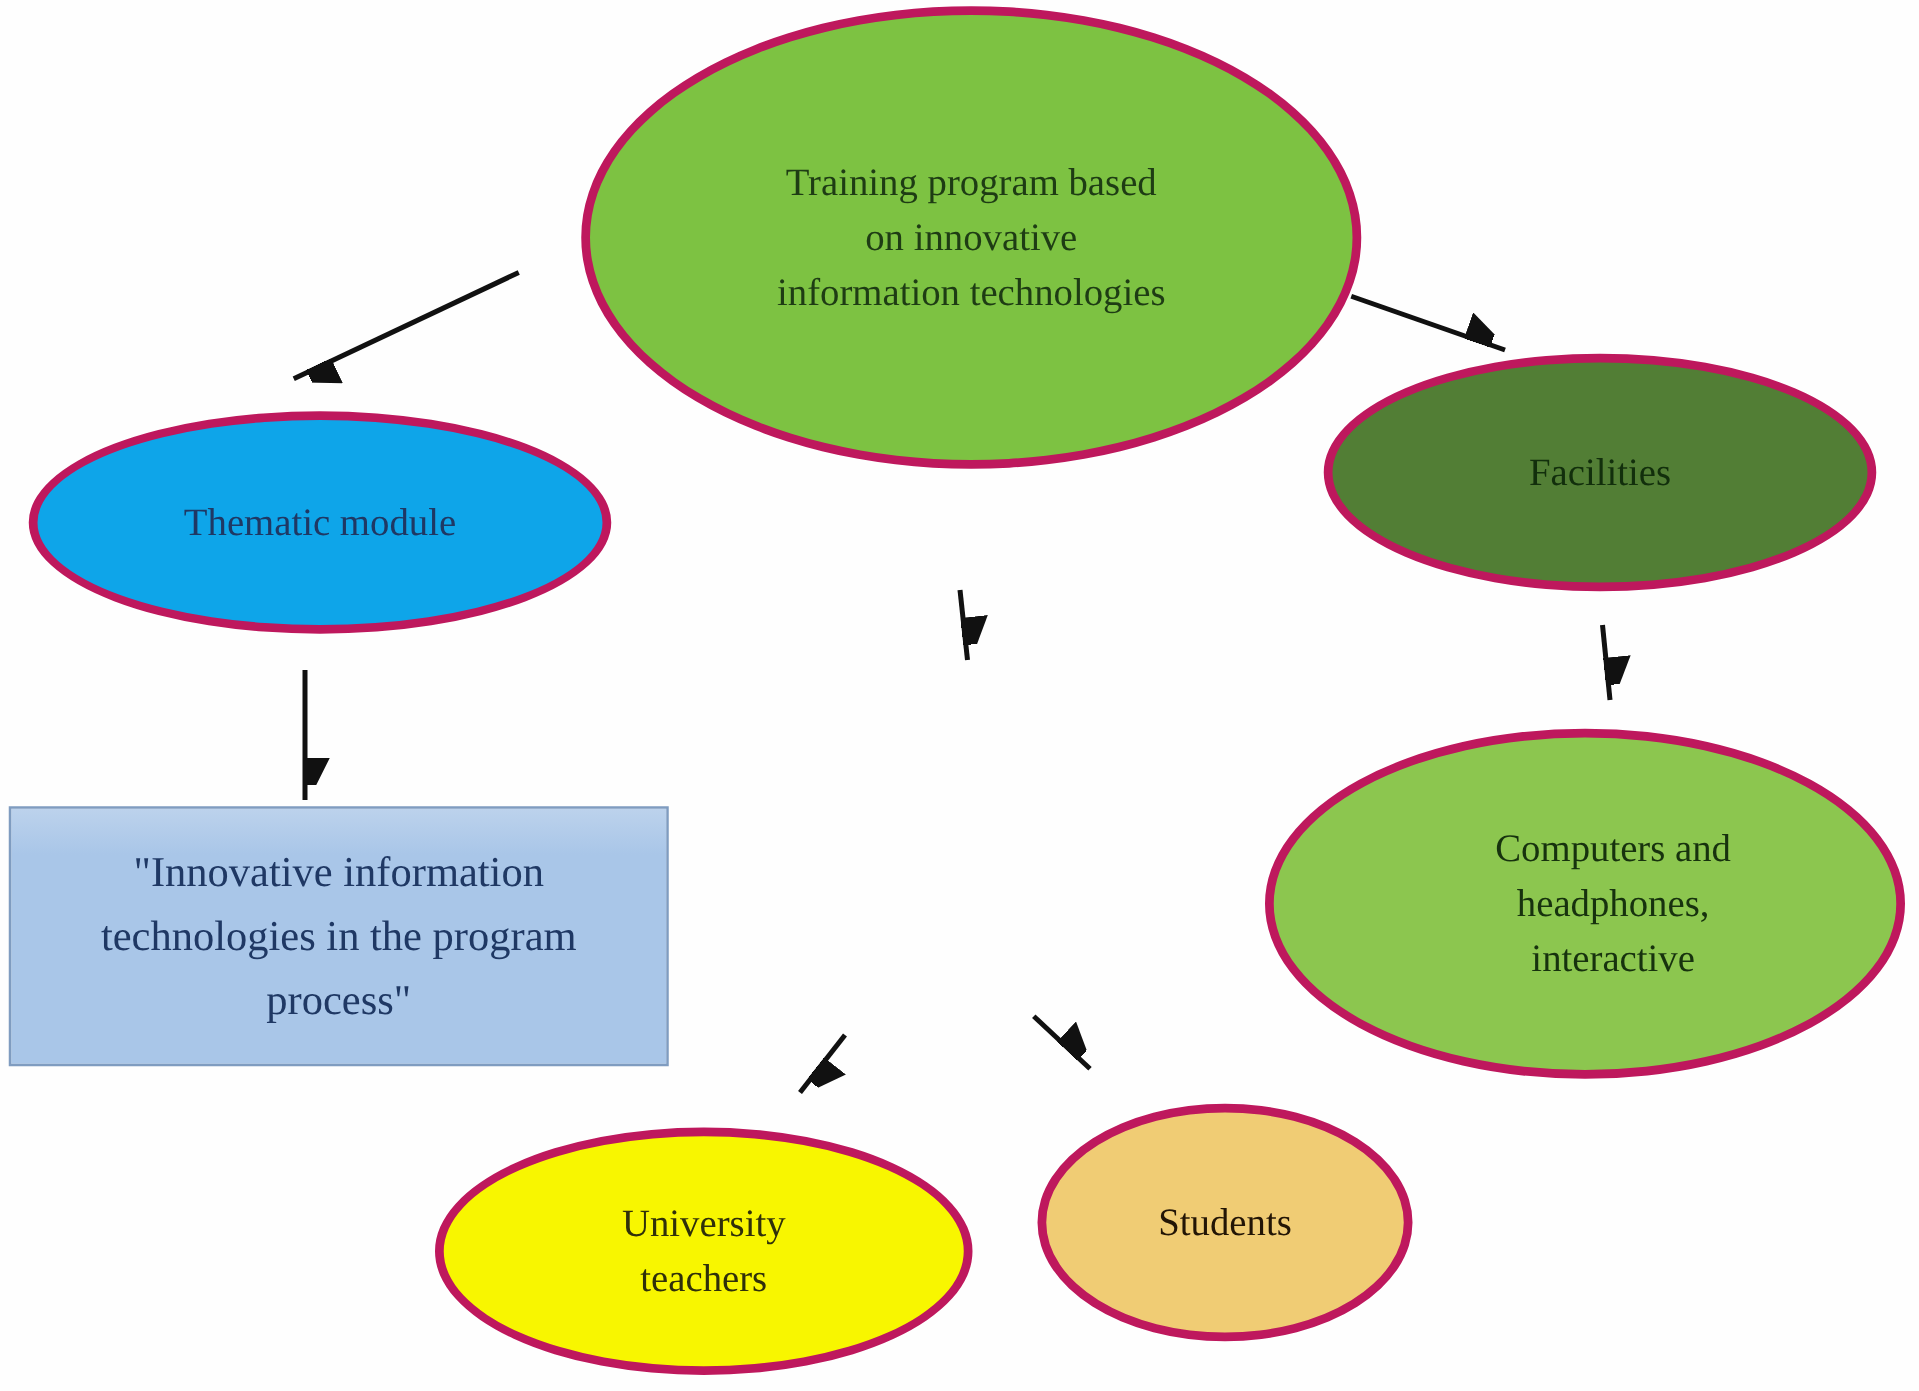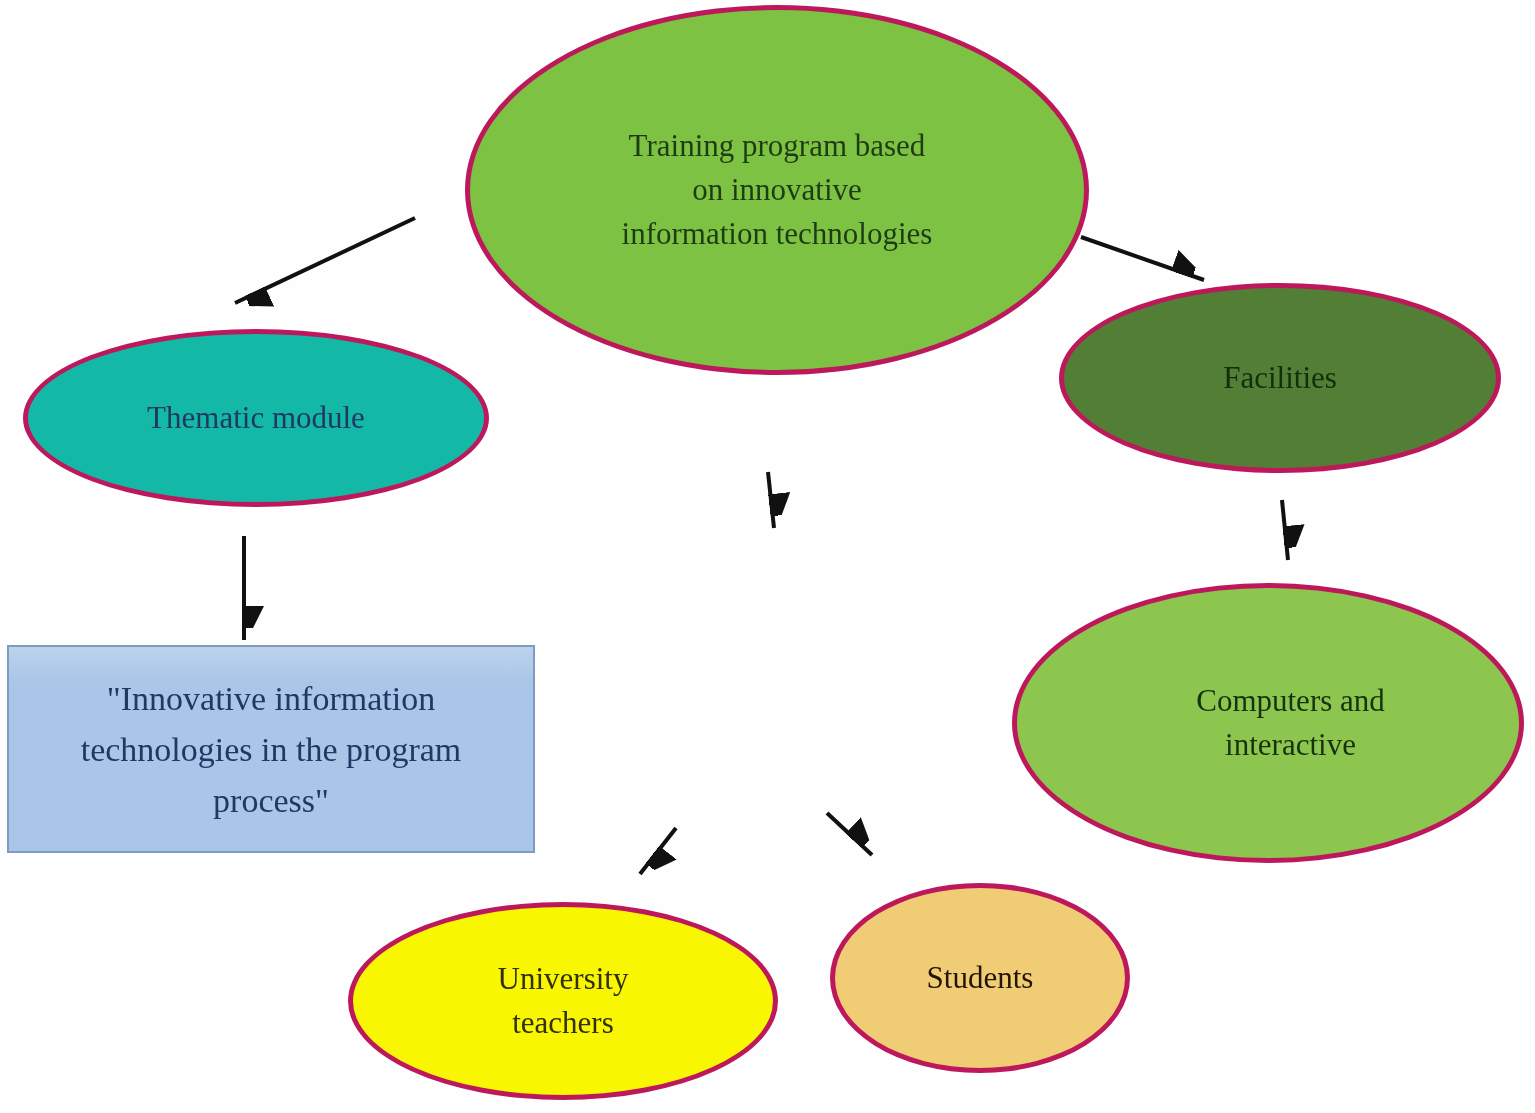--- a/index.html
+++ b/index.html
@@ -14,21 +14,21 @@
   .node {
     position: absolute;
     display: flex;
     align-items: center;
     justify-content: center;
     text-align: center;
     box-sizing: border-box;
   }
   .ellipse {
     border-radius: 50%;
-    border: 5px solid #be185d;
+    border: 7px solid #be185d;
   }
   .rect {
     border: 2px solid #7f9cc0;
   }
   .node-label {
     display: block;
     font-size: 31px;
     line-height: 1.42;
   }
   .node-label .line { display: block; }
@@ -61,21 +61,21 @@
   </svg>
 
   <div class="node ellipse" style="left: 465px; top: 5px; width: 624px; height: 370px; background-color: rgb(125, 194, 66);">
     <span class="node-label" style="color: rgb(30, 60, 20);">
       <span class="line">Training program based</span>
       <span class="line">on innovative</span>
       <span class="line">information technologies</span>
     </span>
   </div>
 
-  <div class="node ellipse" style="left: 23px; top: 329px; width: 466px; height: 178px; background-color: #14b8a6;">
+  <div class="node ellipse" style="left: 23px; top: 329px; width: 466px; height: 178px; background-color: #0ea5e9;">
     <span class="node-label" style="color: rgb(31, 56, 100);">
       <span class="line">Thematic module</span>
     </span>
   </div>
 
   <div class="node ellipse" style="left: 1059px; top: 283px; width: 442px; height: 190px; background-color: rgb(82, 126, 53);">
     <span class="node-label" style="color: rgb(18, 47, 12);">
       <span class="line">Facilities</span>
     </span>
   </div>
@@ -85,20 +85,21 @@
     <span class="node-label" style="color: rgb(31, 56, 100);">
       <span class="line">"Innovative information</span>
       <span class="line">technologies in the program</span>
       <span class="line">process"</span>
     </span>
   </div>
 
   <div class="node ellipse" style="left: 1012px; top: 583px; width: 512px; height: 280px; background-color: rgb(140, 198, 79);">
     <span class="node-label" style="color: rgb(23, 50, 14); margin-left: 45px;">
       <span class="line">Computers and</span>
+      <span class="line">headphones,</span>
       <span class="line">interactive</span>
     </span>
   </div>
 
   <div class="node ellipse" style="left: 830px; top: 883px; width: 300px; height: 190px; background-color: rgb(240, 204, 116);">
     <span class="node-label" style="color: rgb(35, 21, 5);">
       <span class="line">Students</span>
     </span>
   </div>
 

